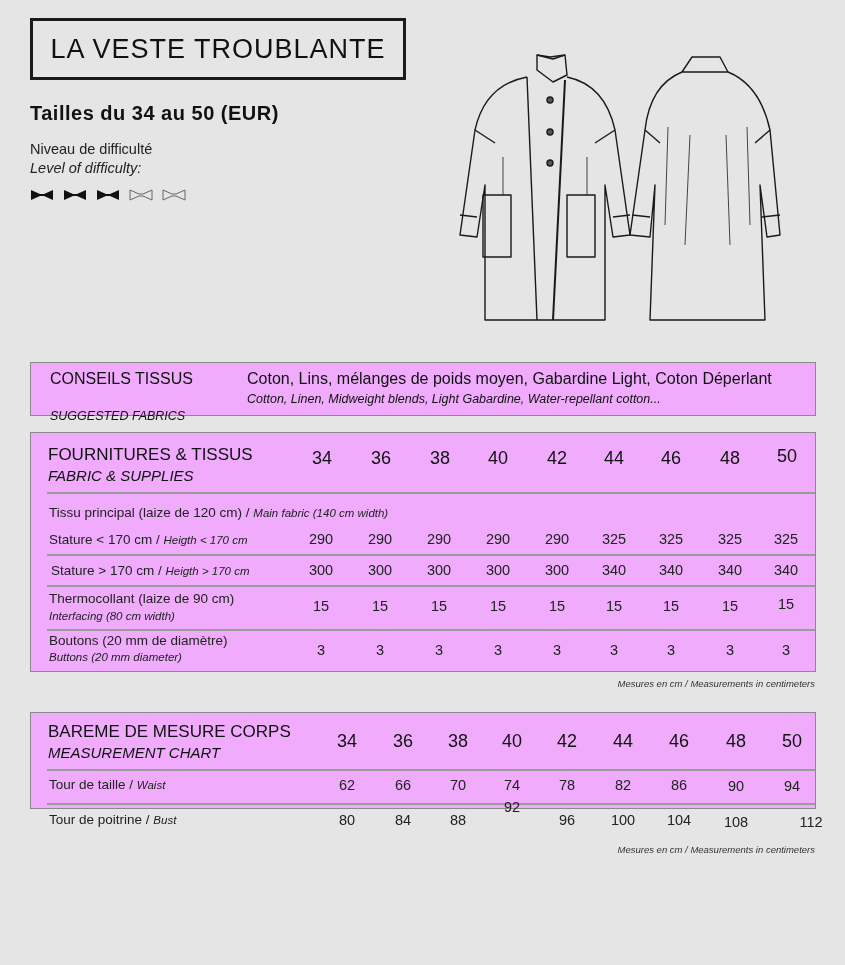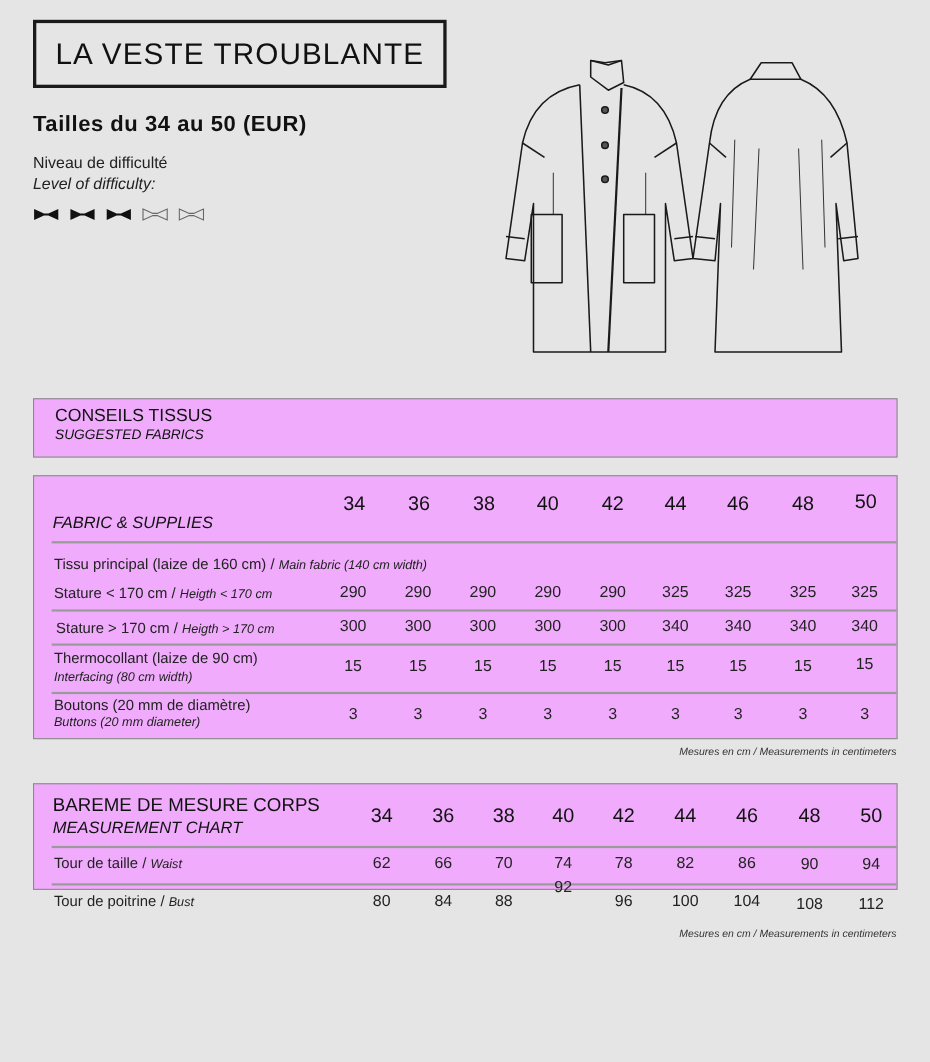--- a/index.html
+++ b/index.html
@@ -18,21 +18,21 @@
   .bowties { position: absolute; left: 30px; top: 188px; display: flex; gap: 9px; }
   .bowtie { width: 24px; height: 14px; }
 
   .drawings { position: absolute; left: 455px; top: 45px; width: 330px; height: 280px; }
 
   .panel { position: absolute; left: 30px; width: 786px; border: 1.5px solid #8a8a8a; background: #f0abfc; }
 
   
   .fabrics { top: 362px; height: 54px; }
   .fabrics .lbl-fr { position: absolute; left: 19px; top: 7px; font-size: 16px; }
-  .fabrics .lbl-en { position: absolute; left: 19px; top: 25px; font-size: 12.5px; font-style: italic; }
+  .fabrics .lbl-en { position: absolute; left: 19px; top: 46px; font-size: 12.5px; font-style: italic; }
   .fabrics .val-fr { position: absolute; left: 216px; top: 7px; font-size: 16px; }
   .fabrics .val-en { position: absolute; left: 216px; top: 29px; font-size: 12.5px; font-style: italic; }
 
   .tbl-head-fr { position: absolute; left: 17px; font-size: 17px; }
   .tbl-head-en { position: absolute; left: 17px; font-size: 15px; font-style: italic; }
   .hsize { position: absolute; font-size: 18px; width: 40px; text-align: center; }
   .cell { position: absolute; font-size: 14.5px; width: 44px; text-align: center; color: #222; }
   .rlabel { position: absolute; left: 18px; font-size: 13.5px; color: #222; }
   .rlabel i { font-size: 11.5px; }
   .rsub { position: absolute; left: 18px; font-size: 11.5px; font-style: italic; color: #222; }
@@ -108,37 +108,40 @@
     <path d="M60 90 L55 200" stroke-width="0.8"></path>
       <path d="M96 90 L100 200" stroke-width="0.8"></path>
     <path d="M38 82 L35 180" stroke-width="0.8"></path>
       <path d="M117 82 L120 180" stroke-width="0.8"></path>
   </g>
 </svg>
 
 <div class="panel fabrics">
   <div class="lbl-fr">CONSEILS TISSUS</div>
   <div class="lbl-en">SUGGESTED FABRICS</div>
+  <div class="val-fr">Coton, Lins, mélanges de poids moyen, Gabardine Light, Coton Déperlant</div>
+  <div class="val-en">Cotton, Linen, Midweight blends, Light Gabardine, Water-repellant cotton...</div>
 </div>
 
 <div class="panel supplies">
+  <div class="tbl-head-fr" style="top:12px">FOURNITURES &amp; TISSUS</div>
   <div class="tbl-head-en" style="top:34px">FABRIC &amp; SUPPLIES</div>
   <div class="hsize" style="left:271px;top:15px">34</div>
   <div class="hsize" style="left:330px;top:15px">36</div>
   <div class="hsize" style="left:389px;top:15px">38</div>
   <div class="hsize" style="left:447px;top:15px">40</div>
   <div class="hsize" style="left:506px;top:15px">42</div>
   <div class="hsize" style="left:563px;top:15px">44</div>
   <div class="hsize" style="left:620px;top:15px">46</div>
   <div class="hsize" style="left:679px;top:15px">48</div>
   <div class="hsize" style="left:736px;top:13px">50</div>
   <div class="rule" style="top:59px"></div>
 
   <div class="rlabel" style="top:72px">
-    <span>Tissu principal (laize de 160 cm)</span><span> / </span><i>Main fabric (140 cm width)</i>
+    <span>Tissu principal (laize de 120 cm)</span><span> / </span><i>Main fabric (140 cm width)</i>
   </div>
 
   <div class="rlabel" style="top:99px">
     <span>Stature &lt; 170 cm</span> / <i>Heigth &lt; 170 cm</i>
   </div>
   <div class="cell" style="top:98px;left:268px">290</div>
   <div class="cell" style="top:98px;left:327px">290</div>
   <div class="cell" style="top:98px;left:386px">290</div>
   <div class="cell" style="top:98px;left:445px">290</div>
   <div class="cell" style="top:98px;left:504px">290</div>
@@ -221,15 +224,15 @@
     <span>Tour de poitrine</span> / <i>Bust</i>
   </div>
   <div class="cell" style="top:99px;left:294px">80</div>
   <div class="cell" style="top:99px;left:350px">84</div>
   <div class="cell" style="top:99px;left:405px">88</div>
   <div class="cell" style="top:86px;left:459px">92</div>
   <div class="cell" style="top:99px;left:514px">96</div>
   <div class="cell" style="top:99px;left:570px">100</div>
   <div class="cell" style="top:99px;left:626px">104</div>
   <div class="cell" style="top:101px;left:683px">108</div>
-  <div class="cell" style="top:101px;left:739px">112</div>
+  <div class="cell" style="top:101px;left:758px">112</div>
 </div>
 <div class="note" style="top:844px">Mesures en cm / Measurements in centimeters</div>
 
 </body></html>

